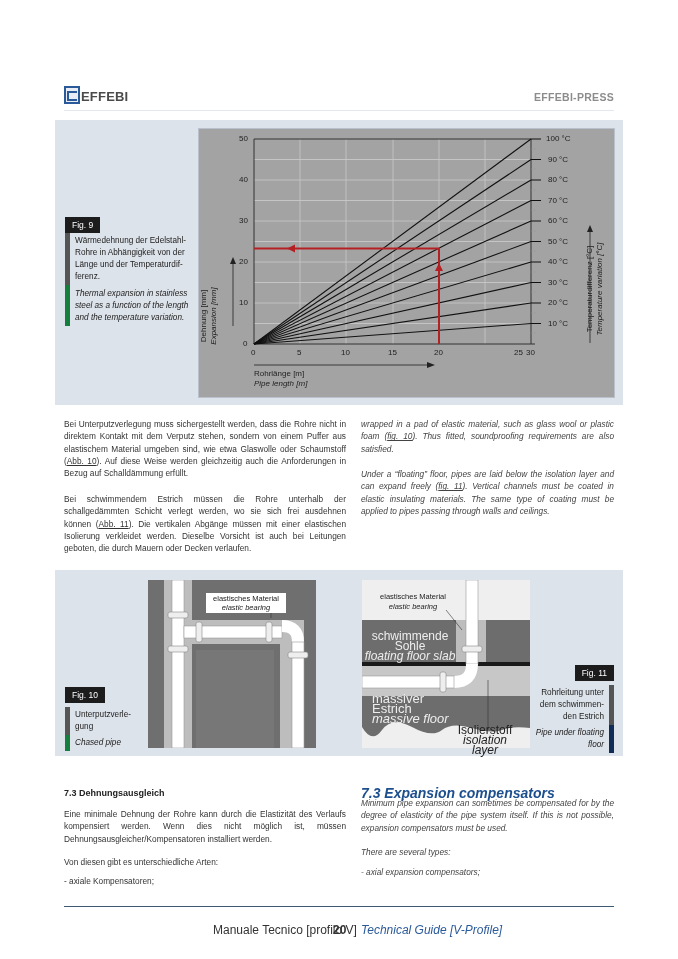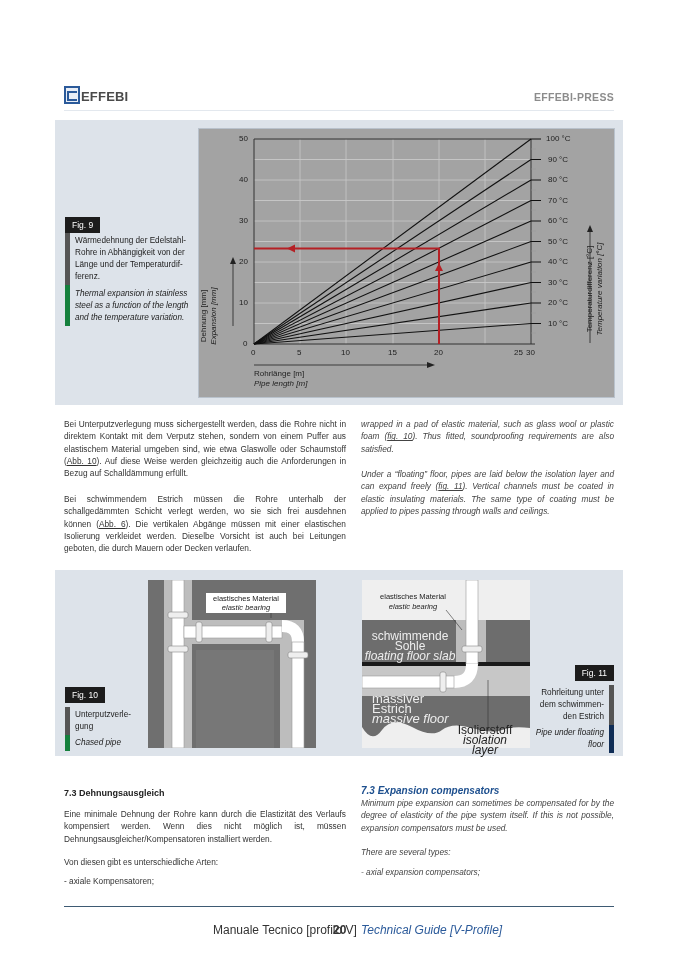--- a/index.html
+++ b/index.html
@@ -20,21 +20,21 @@
   .panel { background: #dde3ea; }
   .fig-tag { background: #1c1c1c; color: #fff; font-size: 8.5px; padding: 3px 7px; display: inline-block; line-height: 10px; }
   .cap { font-size: 8.2px; line-height: 12px; color: #222; }
   .cap-de { border-left: 5px solid #555; padding-left: 5px; }
   .cap-en { border-left: 5px solid #15803d; padding-left: 5px; font-style: italic; }
 
   .body-de { font-size: 8.3px; line-height: 12.3px; color: #333; text-align: justify; }
   .body-en { font-size: 8.3px; line-height: 12.3px; color: #444; text-align: justify; font-style: italic; }
   .u { text-decoration: underline; }
   .h-de { font-size: 9px; font-weight: bold; color: #222; }
-  .h-en { font-size: 10px; font-weight: bold; font-style: italic; color: #1d4f8e; }
+  .h-en { font-size: 14px; font-weight: bold; font-style: italic; color: #1d4f8e; }
 
   .ft-rule { left: 64px; top: 906px; width: 550px; height: 1px; background: #3e5a73; }
   .ft { top: 923px; font-size: 12px; color: #333; }
 </style>
 </head>
 <body>
 
 <div class="abs logo">
   <span class="logo-mark"></span>
   <span class="logo-text">EFFEBI</span>
@@ -170,21 +170,21 @@
       <div>Temperaturdifferenz [°C]</div>
       <div style="font-style:italic;">Temperature variation [°C]</div>
     </div>
   </div>
 </div>
 
 <div class="abs body-de" style="left:64px; top:418px; width:282px;">
   <span>Bei Unterputzverlegung muss sichergestellt werden, dass die Rohre nicht in direktem Kontakt mit dem Verputz stehen, sondern von einem Puffer aus elastischem Material umgeben sind, wie etwa Glaswolle oder Schaumstoff (</span><span class="u">Abb. 10</span><span>). Auf diese Weise werden gleichzeitig auch die Anforderungen in Bezug auf Schalldämmung erfüllt.</span>
 </div>
 <div class="abs body-de" style="left:64px; top:493px; width:282px;">
-  <span>Bei schwimmendem Estrich müssen die Rohre unterhalb der schallgedämmten Schicht verlegt werden, wo sie sich frei ausdehnen können (</span><span class="u">Abb. 6</span><span>). Die vertikalen Abgänge müssen mit einer elastischen Isolierung verkleidet werden. Dieselbe Vorsicht ist auch bei Leitungen geboten, die durch Mauern oder Decken verlaufen.</span>
+  <span>Bei schwimmendem Estrich müssen die Rohre unterhalb der schallgedämmten Schicht verlegt werden, wo sie sich frei ausdehnen können (</span><span class="u">Abb. 11</span><span>). Die vertikalen Abgänge müssen mit einer elastischen Isolierung verkleidet werden. Dieselbe Vorsicht ist auch bei Leitungen geboten, die durch Mauern oder Decken verlaufen.</span>
 </div>
 <div class="abs body-en" style="left:361px; top:418px; width:253px;">
   <span>wrapped in a pad of elastic material, such as glass wool or plastic foam (</span><span class="u">fig. 10</span><span>). Thus fitted, soundproofing requirements are also satisfied.</span>
 </div>
 <div class="abs body-en" style="left:361px; top:468px; width:253px;">
   <span>Under a “floating” floor, pipes are laid below the isolation layer and can expand freely (</span><span class="u">fig. 11</span><span>). Vertical channels must be coated in elastic insulating materials. The same type of coating must be applied to pipes passing through walls and ceilings.</span>
 </div>
 
 <div class="abs panel" style="left:55px; top:570px; width:568px; height:186px;"></div>
 

